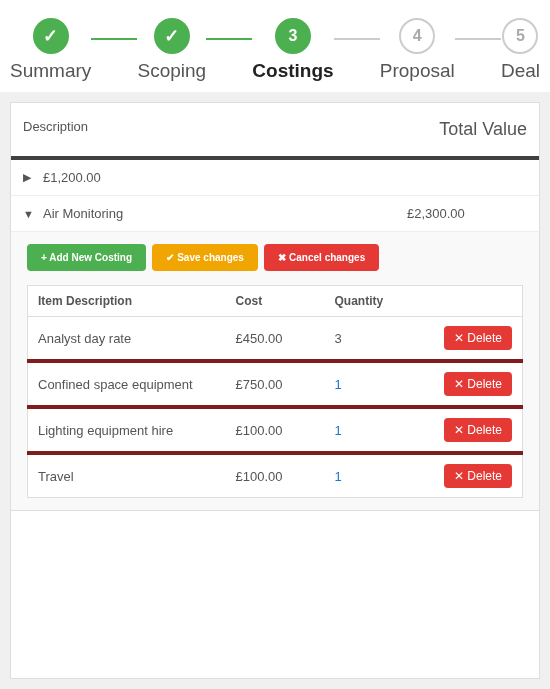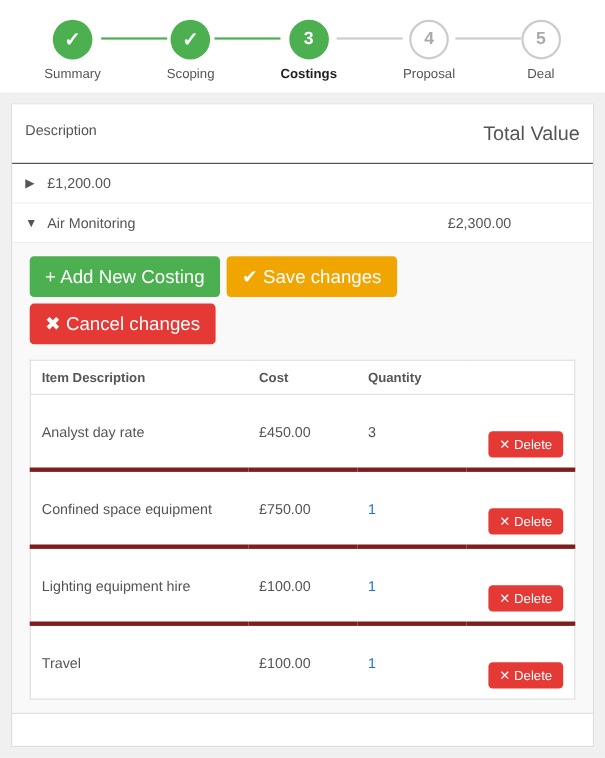--- a/index.html
+++ b/index.html
@@ -55,21 +55,21 @@
       background: #4caf50;
       color: #fff;
       border: 3px solid #4caf50;
     }
     .step-circle.inactive {
       background: #fff;
       color: #aaa;
       border: 2px solid #ccc;
     }
     .step-label {
-      font-size: 12px;
+      font-size: 19px;
       color: #555;
       white-space: nowrap;
     }
     .step-label.bold {
       font-weight: bold;
       color: #222;
     }
 
     
     .checkmark {
@@ -82,21 +82,21 @@
       background: #fff;
       margin: 10px 10px;
       border: 1px solid #ddd;
       flex: 1;
     }
 
     
     .table-header {
       display: flex;
       background: #fff;
-      border-bottom: 1px solid #404040;
+      border-bottom: 4px solid #404040;
       padding: 16px 12px;
     }
     .table-header .col-desc {
       flex: 1;
       font-size: 13px;
       color: #555;
     }
     .table-header .col-total {
       width: 120px;
       font-size: 18px;
@@ -144,22 +144,22 @@
       margin-bottom: 14px;
       flex-wrap: wrap;
     }
     .btn {
       display: flex;
       align-items: center;
       gap: 5px;
       padding: 8px 14px;
       border: none;
       border-radius: 4px;
-      font-size: 17px;
-      font-weight: normal;
+      font-size: 10px;
+      font-weight: bold;
       cursor: pointer;
       color: #fff;
     }
     .btn-green {
       background: #4caf50;
     }
     .btn-yellow {
       background: #f0a500;
     }
     .btn-red-outline {
@@ -200,21 +200,20 @@
       color: #fff;
       border: none;
       border-radius: 4px;
       padding: 5px 10px;
       font-size: 12px;
       cursor: pointer;
       display: flex;
       align-items: center;
       gap: 4px;
       margin-left: auto;
-      margin-top: 24px;
     }
   </style>
 </head>
 <body>
 
 <div class="stepper">
 
   <div class="step-item">
     <div class="step-circle done">
       <span class="checkmark">✓</span>

